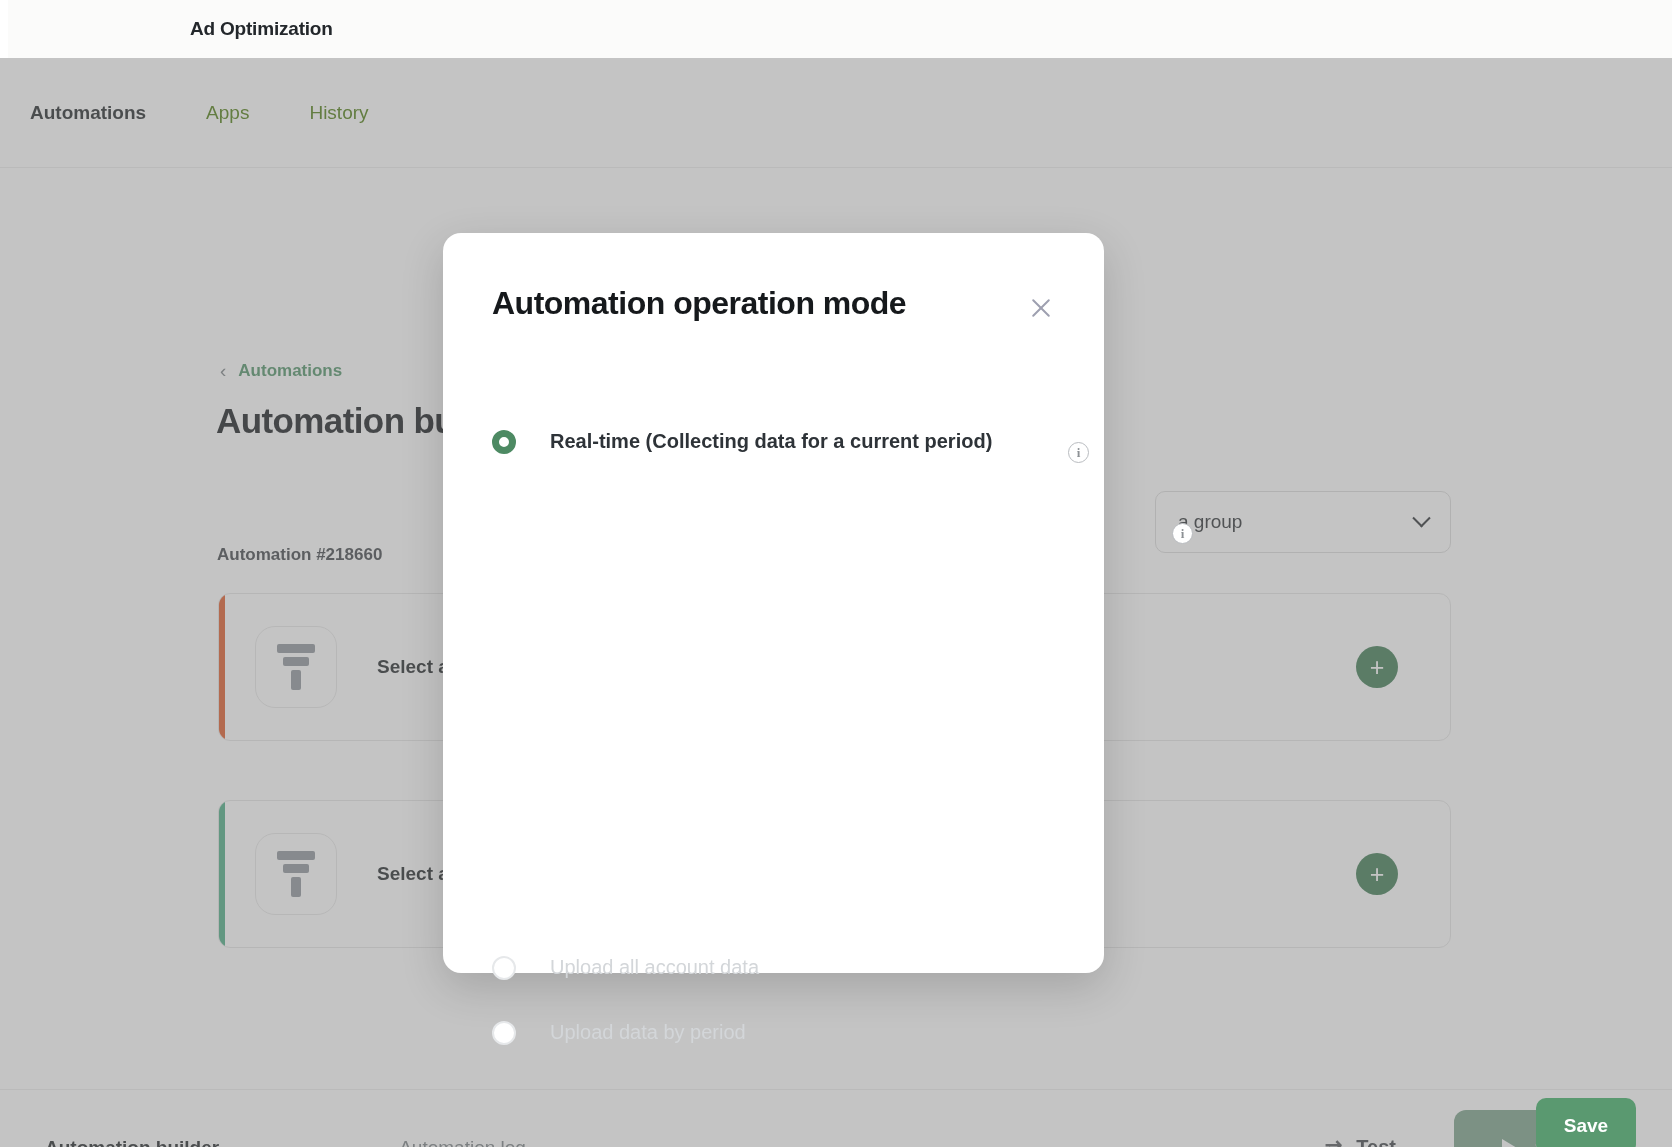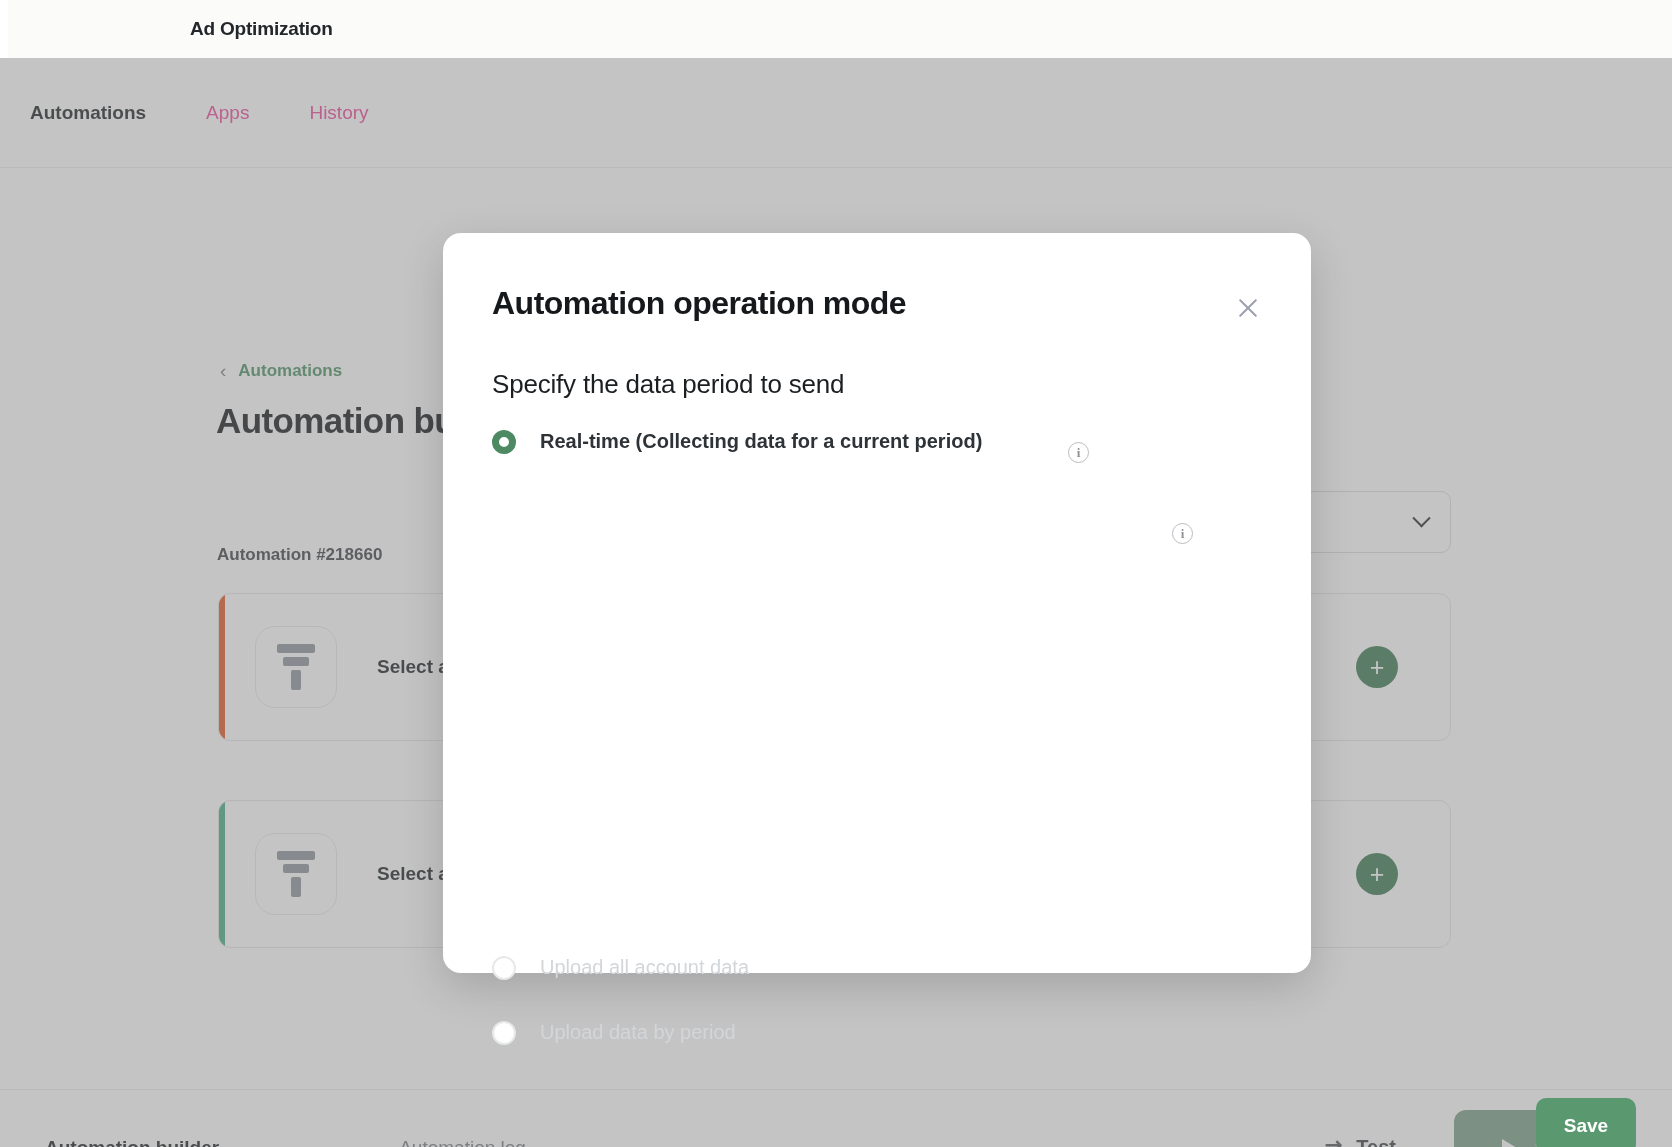--- a/index.html
+++ b/index.html
@@ -61,21 +61,21 @@
     left: 0; top: 0;
     width: 1672px;
     height: 110px;
     border-bottom: 1px solid #ececec;
     display: flex;
     align-items: center;
     background: #ffffff;
   }
   .navtab {
     font-size: 19px;
-    color: #ec4899;
+    color: #4d7c0f;
     cursor: pointer;
     white-space: nowrap;
   }
   .navtab.first { margin-left: 30px; font-weight: 700; color: #1f2326; }
   .navtab.rest  { margin-left: 60px; font-weight: 400; }
 
   
   .content {
     position: absolute;
     left: 0; top: 111px;
@@ -242,21 +242,21 @@
     width: 0; height: 0;
     border-left: 15px solid #ffffff;
     border-top: 9px solid transparent;
     border-bottom: 9px solid transparent;
   }
 
   
   .modal {
     position: absolute;
     left: 443px; top: 233px;
-    width: 868px; height: 740px;
+    width: 661px; height: 740px;
     background: #ffffff;
     border-radius: 18px;
     z-index: 60;
     box-shadow: 0 14px 44px rgba(0,0,0,0.16);
     padding: 0;
   }
   .modal-head {
     position: absolute;
     left: 49px; top: 52px;
     right: 49px;
@@ -297,21 +297,21 @@
     letter-spacing: -0.2px;
   }
   .mst-1 { top: 132px; }
   .mst-2 { top: 374px; width: 660px; }
 
   .radio-row {
     position: absolute;
     left: 49px;
     display: flex;
     align-items: flex-start;
-    gap: 24px;
+    gap: 34px;
     cursor: pointer;
   }
   .rr-1 { top: 194px; }
   .rr-2 { top: 258px; }
 
   .radio {
     width: 24px; height: 24px;
     border-radius: 50%;
     border: 2px solid #c9ccd1;
     background: #ffffff;
@@ -445,21 +445,20 @@
     <div class="page-dim"></div>
   </div>
 
   <div class="modal">
 
     <div class="modal-head">
       <div class="modal-title">Automation operation mode</div>
       <div class="modal-close"></div>
     </div>
 
-    <div class="modal-section-title mst-1">Specify the data period to send</div>
 
     <div class="radio-row rr-1">
       <span class="radio checked"></span>
       <span class="radio-label">Real-time (Collecting data for a current period)</span>
     </div>
 
 
 
     <div class="radio-row dim-row-1">
       <span class="radio dim"></span>

